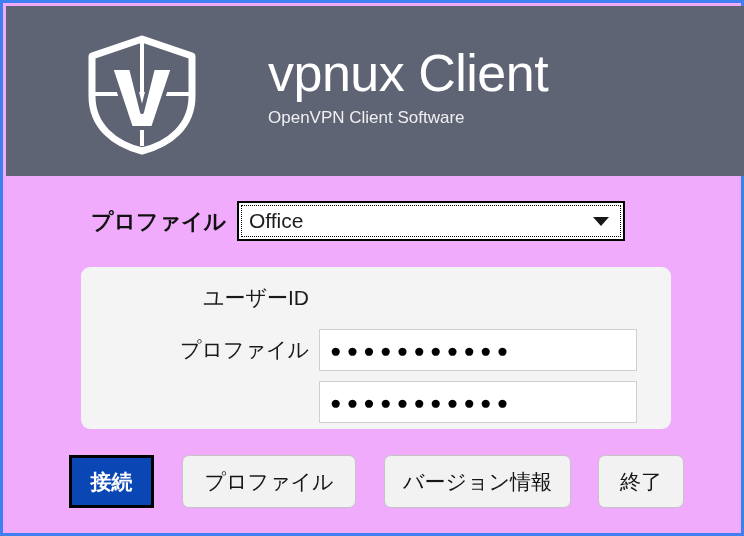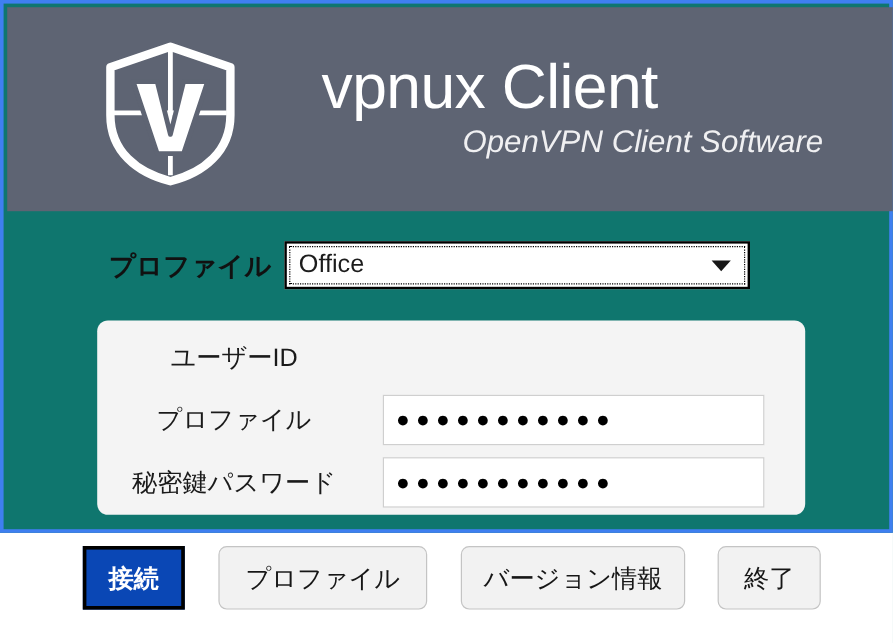--- a/index.html
+++ b/index.html
@@ -12,24 +12,24 @@
     height: 536px;
     font-family: "Liberation Sans", "DejaVu Sans", sans-serif;
     overflow: hidden;
   }
 
   #app-window {
     position: absolute;
     left: 0;
     top: 0;
     width: 744px;
-    height: 444px;
+    height: 536px;
     box-sizing: border-box;
     border: 3px solid #3f7ff0;
-    background: #0f766e;
+    background: #f0abfc;
   }
 
   
   #header-banner {
     position: absolute;
     left: 3px;
     top: 3px;
     width: 738px;
     height: 170px;
     background: #5e6473;
@@ -55,28 +55,27 @@
     color: #ffffff;
     font-size: 52px;
     line-height: 58px;
     font-weight: 400;
     letter-spacing: -0.5px;
     white-space: nowrap;
   }
 
   #app-subtitle {
     color: #f0f0f2;
-    font-size: 26px;
+    font-size: 17px;
     line-height: 28px;
     font-weight: 400;
-    text-align: right;
+    text-align: left;
     white-space: nowrap;
     padding-right: 2px;
     margin-top: 2px;
-    font-style: italic;
   }
 
   
   #profile-row {
     position: absolute;
     left: 3px;
     top: 196px;
     width: 738px;
     height: 48px;
   }
@@ -155,21 +154,21 @@
   }
   #row-userid      { top: 10px; }
   #row-password    { top: 62px; }
   #row-keypassword { top: 114px; }
 
   .field-label {
     position: absolute;
     left: 0px;
     top: 7px;
     width: 228px;
-    text-align: center;
+    text-align: right;
     font-size: 21px;
     color: #1a1a1a;
     white-space: nowrap;
   }
 
   .field-input {
     position: absolute;
     left: 238px;
     top: 0;
     width: 318px;
@@ -282,21 +281,20 @@
     </div>
 
     <div class="field-row" id="row-password">
       <div class="field-label">プロファイル</div>
       <div class="field-input">
         <div class="field-dots">●●●●●●●●●●●</div>
       </div>
     </div>
 
     <div class="field-row" id="row-keypassword">
-      <div class="field-label">秘密鍵パスワード</div>
       <div class="field-input">
         <div class="field-dots">●●●●●●●●●●●</div>
       </div>
     </div>
 
   </div>
 
   <div id="button-bar">
     <button class="action-button" id="btn-connect">接続</button>
     <button class="action-button" id="btn-profile">プロファイル</button>

